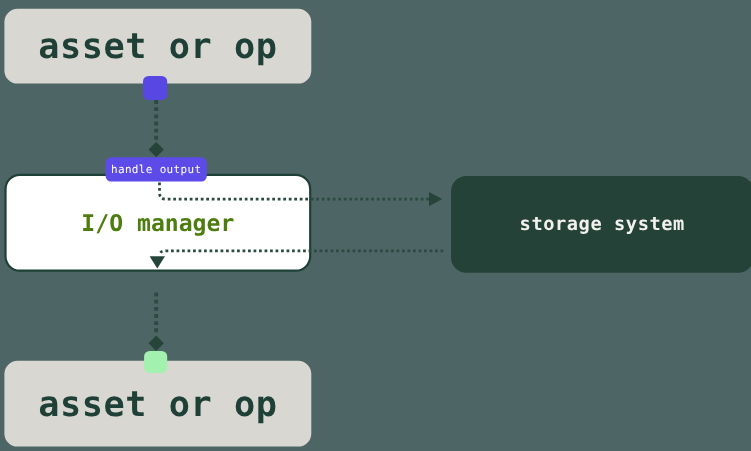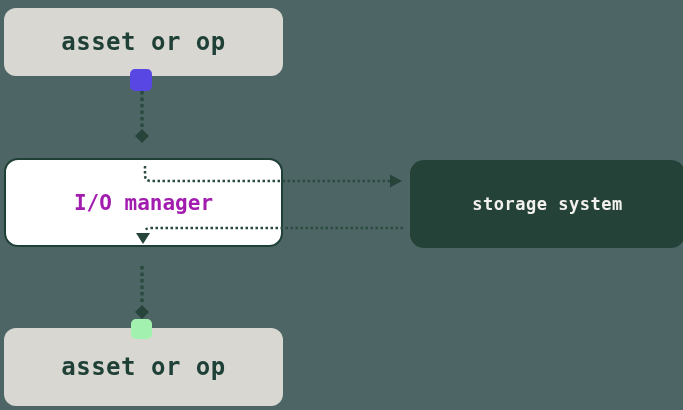--- a/index.html
+++ b/index.html
@@ -17,35 +17,35 @@
     align-items: center;
     justify-content: center;
     box-sizing: border-box;
   }
   .asset-box {
     left: 4px;
     width: 279px;
     background: #d9d7d2;
     border-radius: 12px;
     color: #1f4037;
-    font-size: 24px;
+    font-size: 32px;
     font-weight: 600;
     letter-spacing: 0.5px;
   }
   .asset-top { top: 8px; height: 68px; }
   .asset-bottom { top: 328px; height: 78px; }
   .io-box {
     left: 4px;
     top: 158px;
     width: 279px;
     height: 89px;
     background: #ffffff;
     border: 2px solid #1e4036;
     border-radius: 14px;
-    color: #a21caf;
+    color: #4d7c0f;
     font-size: 21px;
     font-weight: 600;
   }
   .storage-box {
     left: 410px;
     top: 160px;
     width: 275px;
     height: 88px;
     background: #254238;
     border-radius: 14px;
@@ -142,14 +142,17 @@
     <path d="M403,228 L151,228 Q145,228 145,232" class="dash-h"></path>
     <polygon points="136,233 150,233 143,244" class="head"></polygon>
 
     <line x1="142" y1="266" x2="142" y2="305" class="dash-v"></line>
     <polygon points="142,305 149,312 142,319 135,312" class="head"></polygon>
   </svg>
 
   <div class="port port-output"></div>
   <div class="port port-input"></div>
 
+  <div class="edge-label label-handle-output">
+    <span>handle output</span>
+  </div>
 
 </div>
 
 </body></html>

